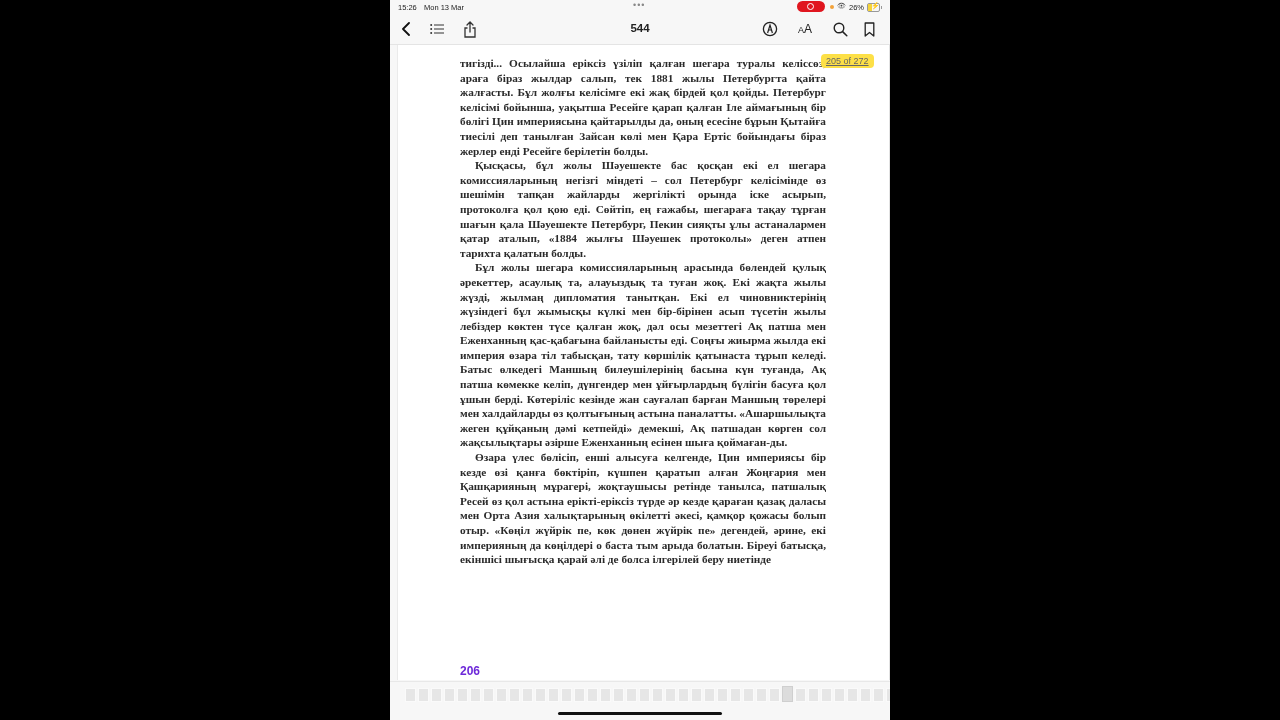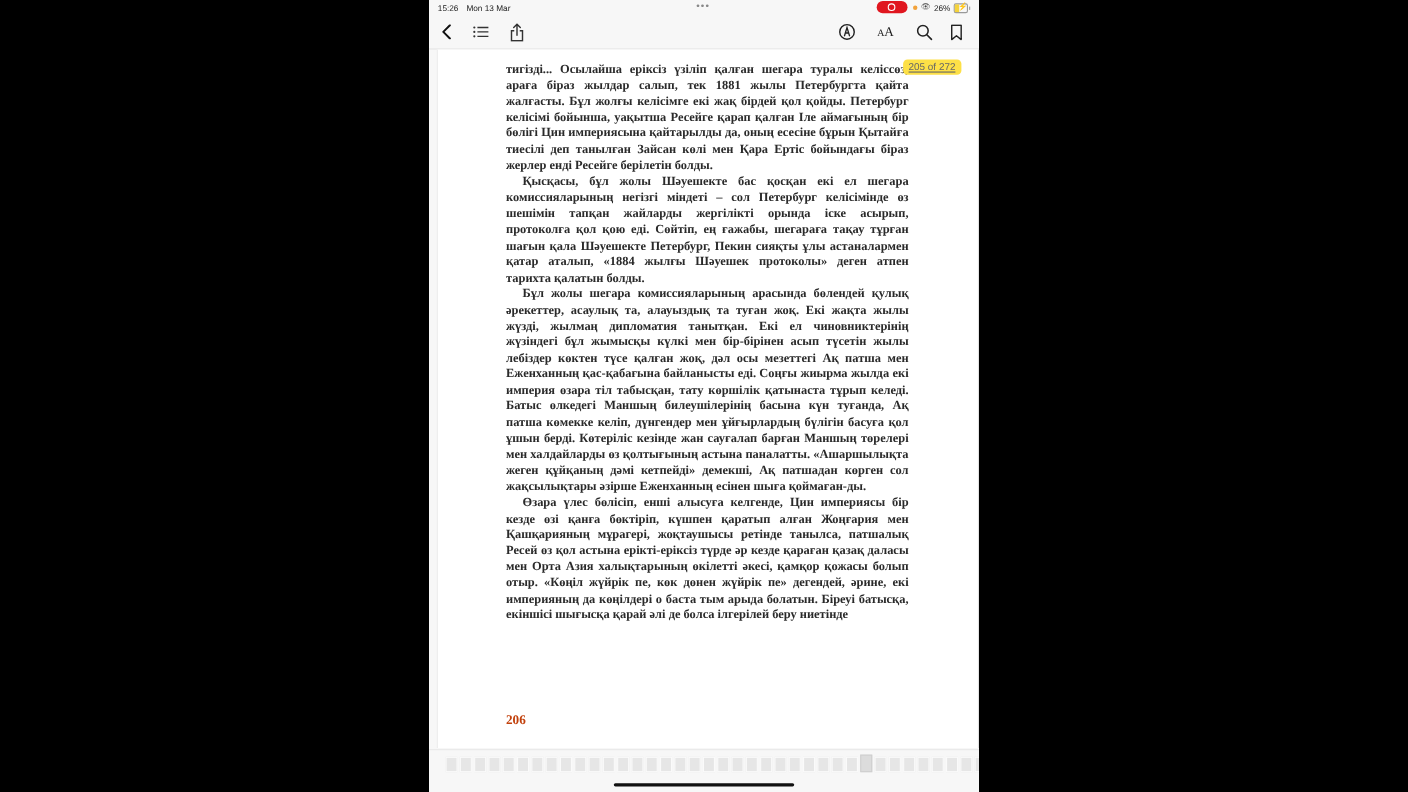--- a/index.html
+++ b/index.html
@@ -20,21 +20,21 @@
   .battery::after { content:""; position:absolute; right:-3px; top:2px; width:1px; height:3px; background:#999; }
 
   .toolbar { position:absolute; left:0; top:14px; width:500px; height:30px; background:#f7f7f7; border-bottom:1px solid #e4e4e4; }
   .tb-icon { position:absolute; top:5px; width:20px; height:20px; display:flex; align-items:center; justify-content:center; cursor:pointer; }
   .tb-title { position:absolute; left:0; right:0; top:8px; text-align:center; font-size:11.5px; color:#222; font-weight:bold; pointer-events:none; }
 
   .page { position:absolute; left:7px; top:45px; width:491px; height:635px; background:#fff; border-left:1px solid #eaeaea; border-right:1px solid #e2e2e2; }
   .page-text { position:absolute; left:62px; top:11px; width:366px; font-family:"Liberation Serif", serif; font-size:11.3px; line-height:14.6px; color:#2a2a2a; font-weight:bold; text-align:justify; }
   .page-text p { margin:0; text-indent:15px; }
   .page-text p.cont { text-indent:0; }
-  .page-number { position:absolute; left:62px; top:602px; font-family:Liberation Serif, serif; font-weight:bold; font-size:12px; color:#c2410c; }
+  .page-number { position:absolute; left:62px; top:619px; font-family:Liberation Sans, sans-serif; font-weight:bold; font-size:12px; color:#6d28d9; }
   .page-indicator { position:absolute; left:431px; top:54px; padding:2px 5px; background:#fde047; border-radius:4px; font-size:9px; color:#666;text-decoration:underline; }
 
   .thumb-strip { position:absolute; left:0; top:681px; width:500px; height:27px; background:#f7f7f7; border-top:1px solid #e8e8e8; }
   .thumbs { position:absolute; left:15px; top:6px; display:flex; gap:2px; }
   .thumb { width:9px; height:12px; background:#e6e6e6; border:1px solid #fafafa; }
   .thumb.current { height:14px; margin-top:-2px; border:1px solid #cfcfcf; background:#dcdcdc; }
   .home-indicator { position:absolute; left:168px; top:712px; width:164px; height:3px; border-radius:2px; background:#111; }
 </style>
 </head>
 <body>
@@ -70,27 +70,28 @@
           <circle cx="1.2" cy="10" r="1" fill="#333"></circle>
           <path d="M4 2H14M4 6H14M4 10H14" stroke="#333" stroke-width="1.2"></path>
         </svg>
     </div>
     <div class="tb-icon" style="left:70px;">
       <svg width="14" height="17" viewBox="0 0 14 17">
           <path d="M7 1V11M4 4L7 1L10 4" stroke="#333" stroke-width="1.3" fill="none" stroke-linecap="round"></path>
           <path d="M4.5 7H2V16H12V7H9.5" stroke="#333" stroke-width="1.3" fill="none"></path>
         </svg>
     </div>
+    <div class="tb-title">544</div>
     <div class="tb-icon" style="left:370px;">
       <svg width="16" height="16" viewBox="0 0 16 16">
           <circle cx="8" cy="8" r="6.6" stroke="#222" stroke-width="1.3" fill="none"></circle>
           <path d="M5.6 12 L8 4 L10.4 12 M6.5 9 H9.5" stroke="#222" stroke-width="1.2" fill="none"></path>
         </svg>
     </div>
-    <div class="tb-icon" style="left:405px; font-size:12px; color:#222;font-family:Liberation Serif, serif;">
+    <div class="tb-icon" style="left:405px; font-size:12px; color:#222;">
       <span><span style="font-size:9px;">A</span>A</span>
     </div>
     <div class="tb-icon" style="left:440px;">
       <svg width="15" height="15" viewBox="0 0 15 15">
           <circle cx="6" cy="6" r="4.8" stroke="#222" stroke-width="1.4" fill="none"></circle>
           <path d="M9.6 9.6 L13.8 13.8" stroke="#222" stroke-width="1.5" stroke-linecap="round"></path>
         </svg>
     </div>
     <div class="tb-icon" style="left:469px;">
       <svg width="11" height="15" viewBox="0 0 11 15">

